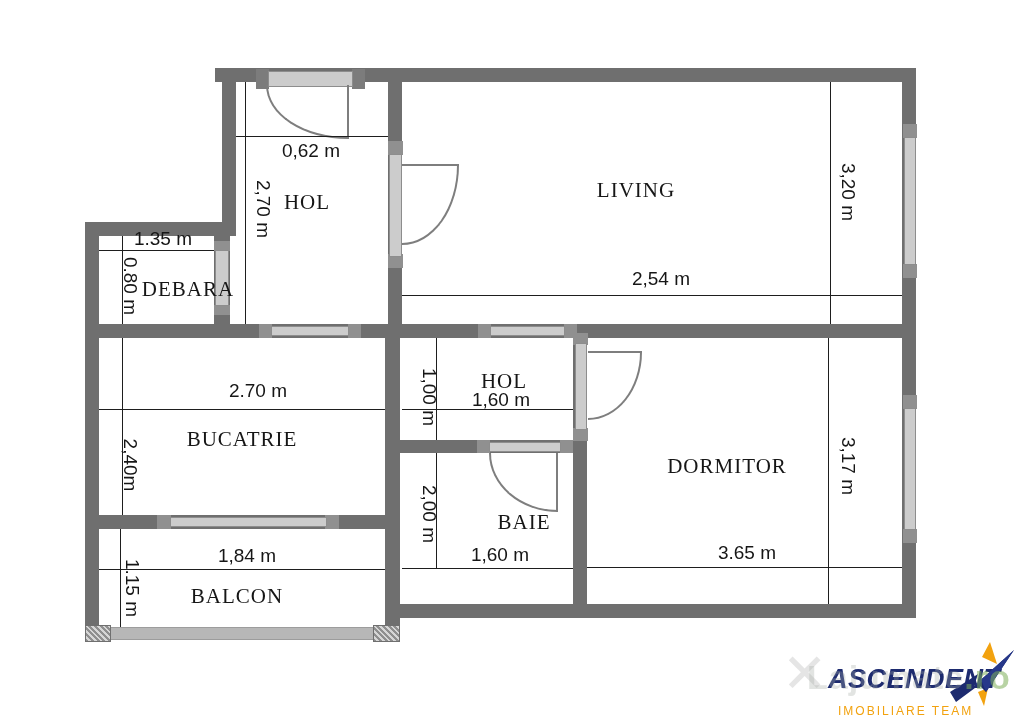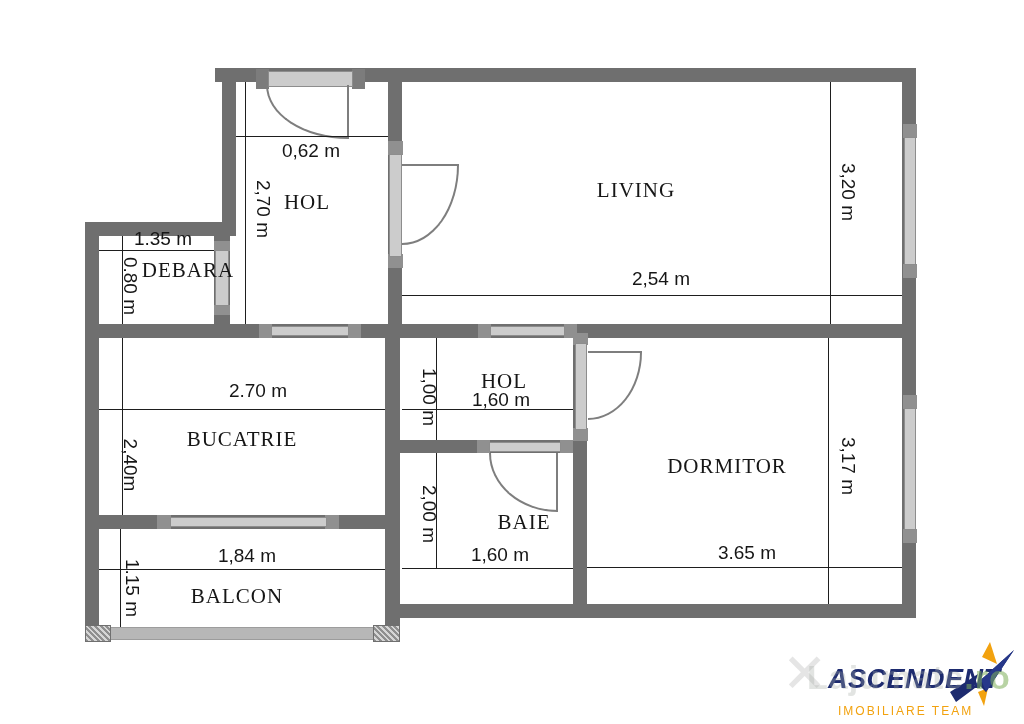--- a/index.html
+++ b/index.html
@@ -115,21 +115,21 @@
   <div class="dline" style="left:402px;top:409px;width:171px;height:1px"></div>
   <div class="dline" style="left:436px;top:453px;width:1px;height:115px"></div>
   <div class="dline" style="left:402px;top:568px;width:171px;height:1px"></div>
   <div class="dline" style="left:828px;top:338px;width:1px;height:266px"></div>
   <div class="dline" style="left:587px;top:567px;width:315px;height:1px"></div>
   <div class="dline" style="left:120px;top:529px;width:1px;height:98px"></div>
   <div class="dline" style="left:99px;top:569px;width:286px;height:1px"></div>
 
   <div class="rlbl" style="left:307px;top:202px">HOL</div>
   <div class="rlbl" style="left:636px;top:190px">LIVING</div>
-  <div class="rlbl" style="left:188px;top:270px">DEBARA</div>
+  <div class="rlbl" style="left:188px;top:289px">DEBARA</div>
   <div class="rlbl" style="left:242px;top:439px">BUCATRIE</div>
   <div class="rlbl" style="left:504px;top:381px">HOL</div>
   <div class="rlbl" style="left:524px;top:522px">BAIE</div>
   <div class="rlbl" style="left:727px;top:466px">DORMITOR</div>
   <div class="rlbl" style="left:237px;top:596px">BALCON</div>
 
   <div class="dlbl" style="left:311px;top:151px">0,62 m</div>
   <div class="vlbl" style="left:263px;top:209px">2,70 m</div>
   <div class="dlbl" style="left:661px;top:279px">2,54 m</div>
   <div class="vlbl" style="left:848px;top:192px">3,20 m</div>

